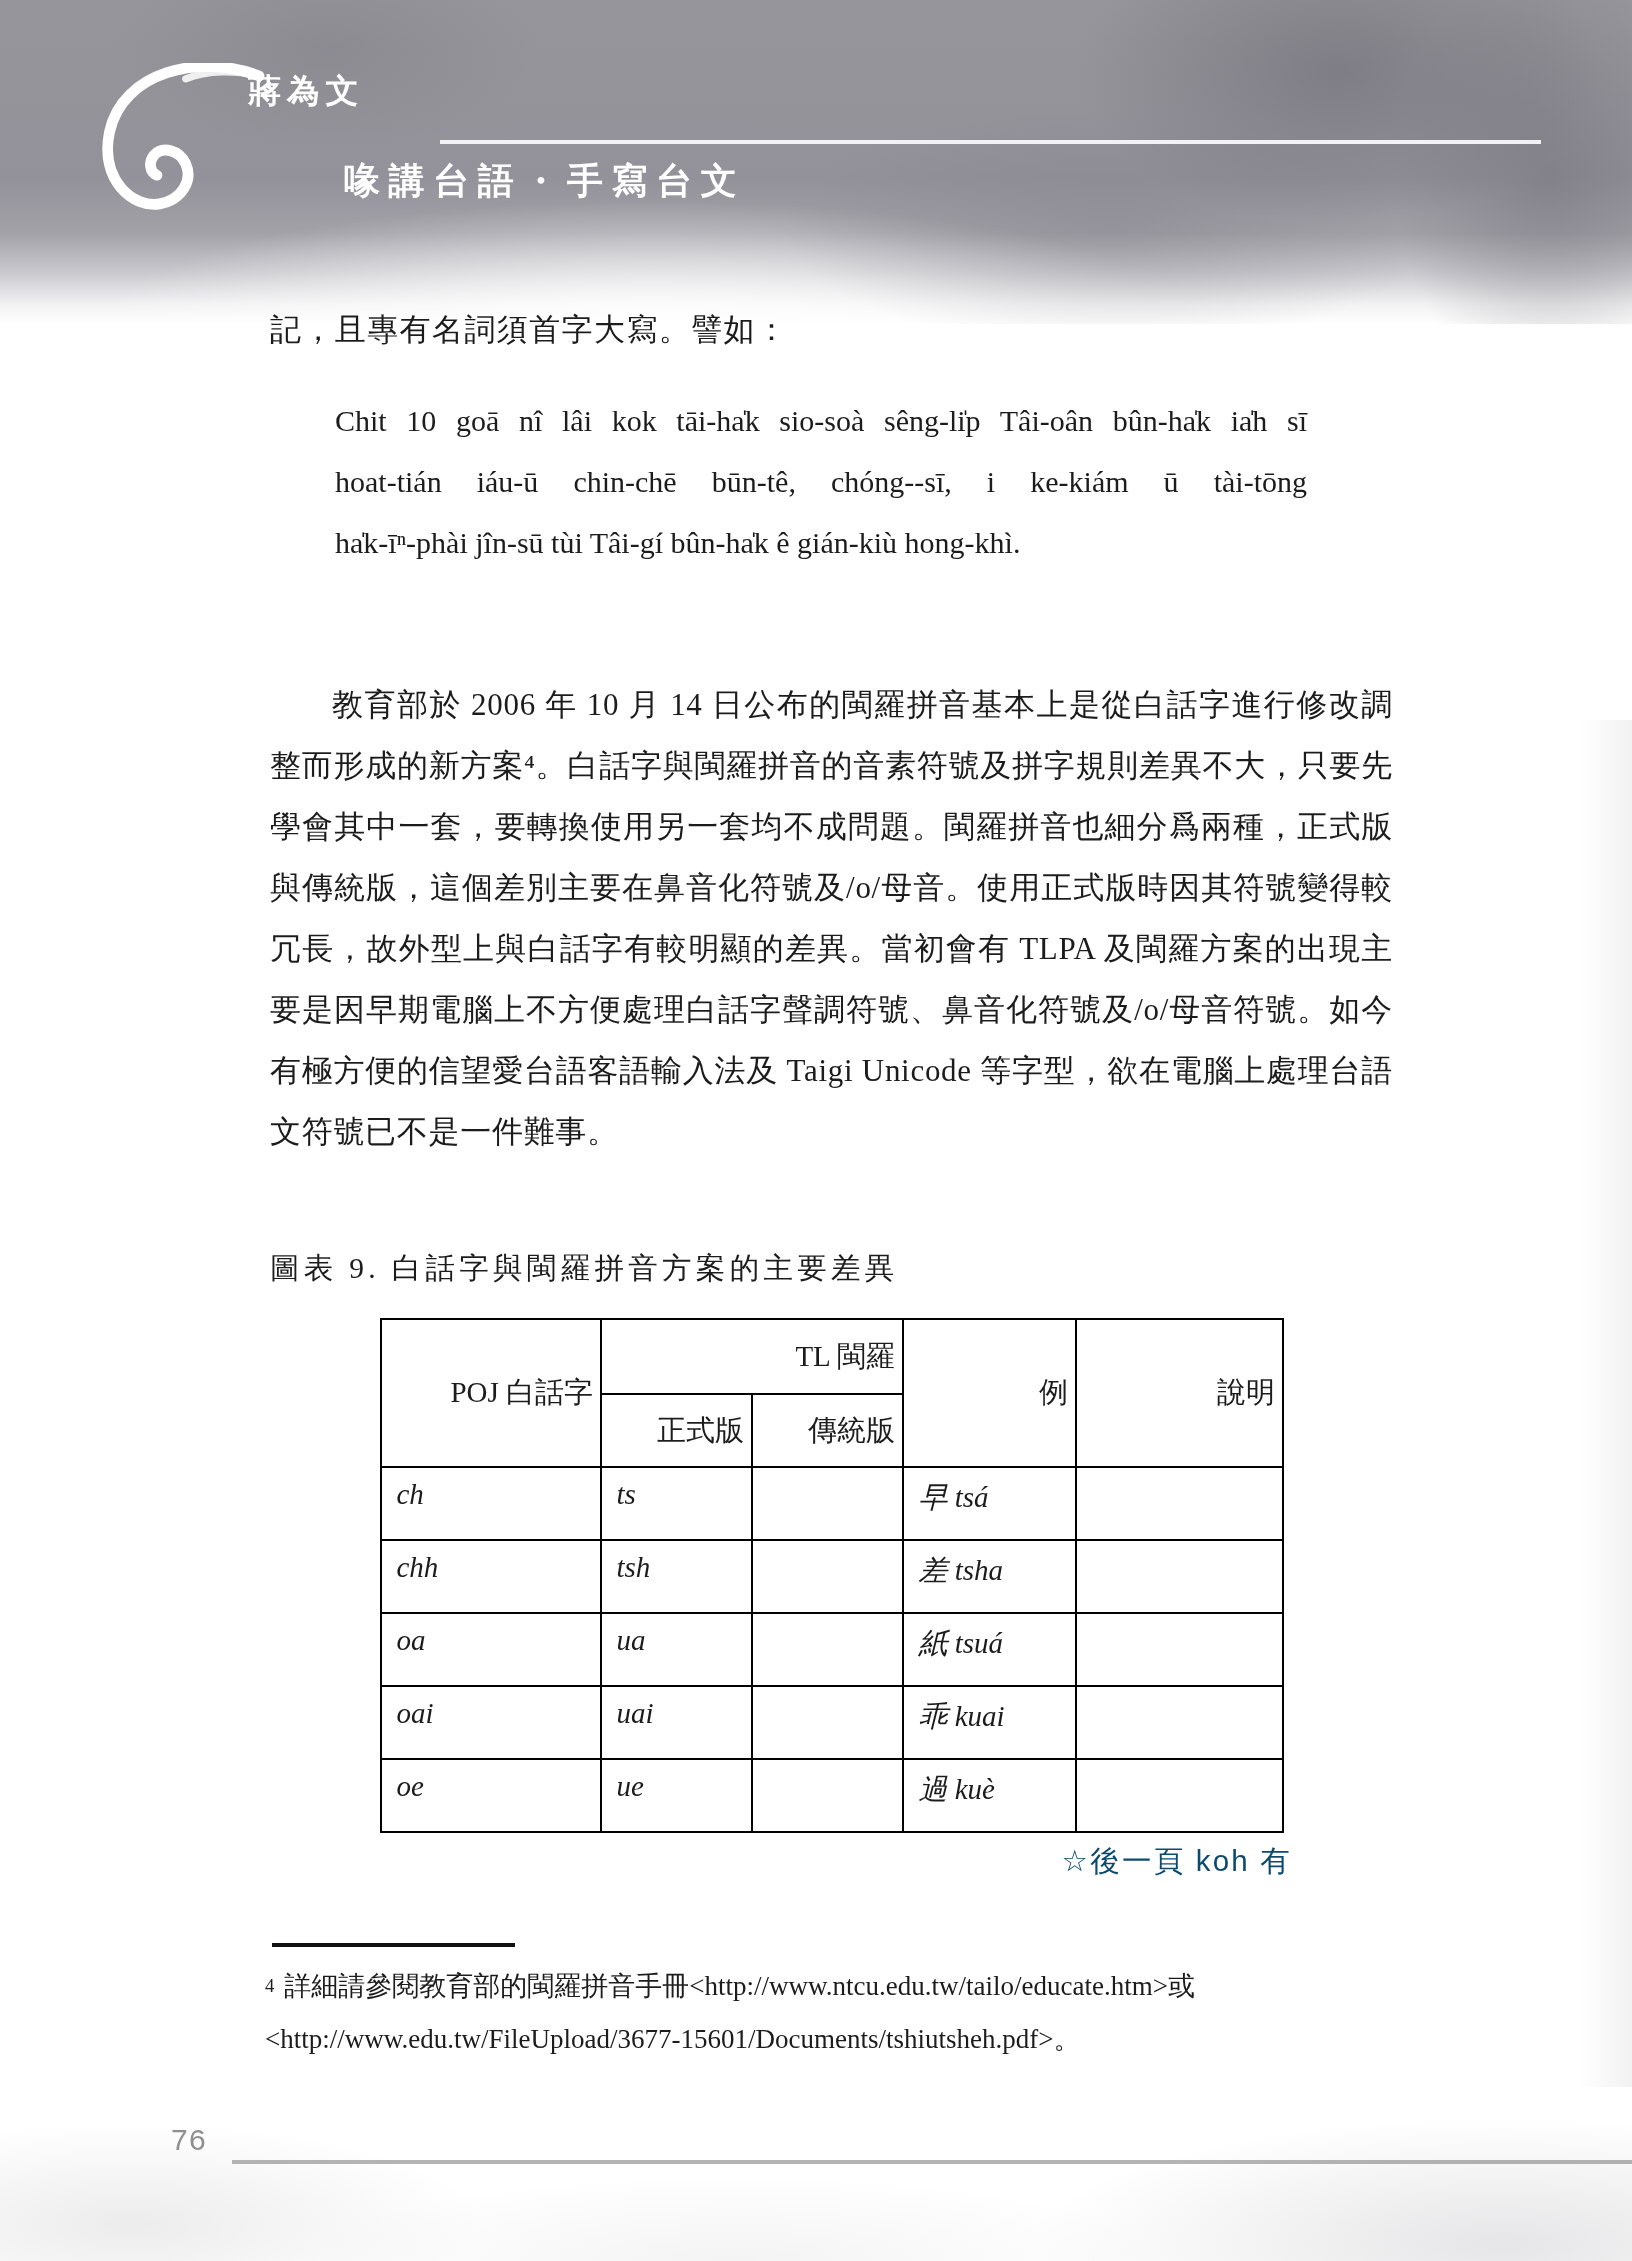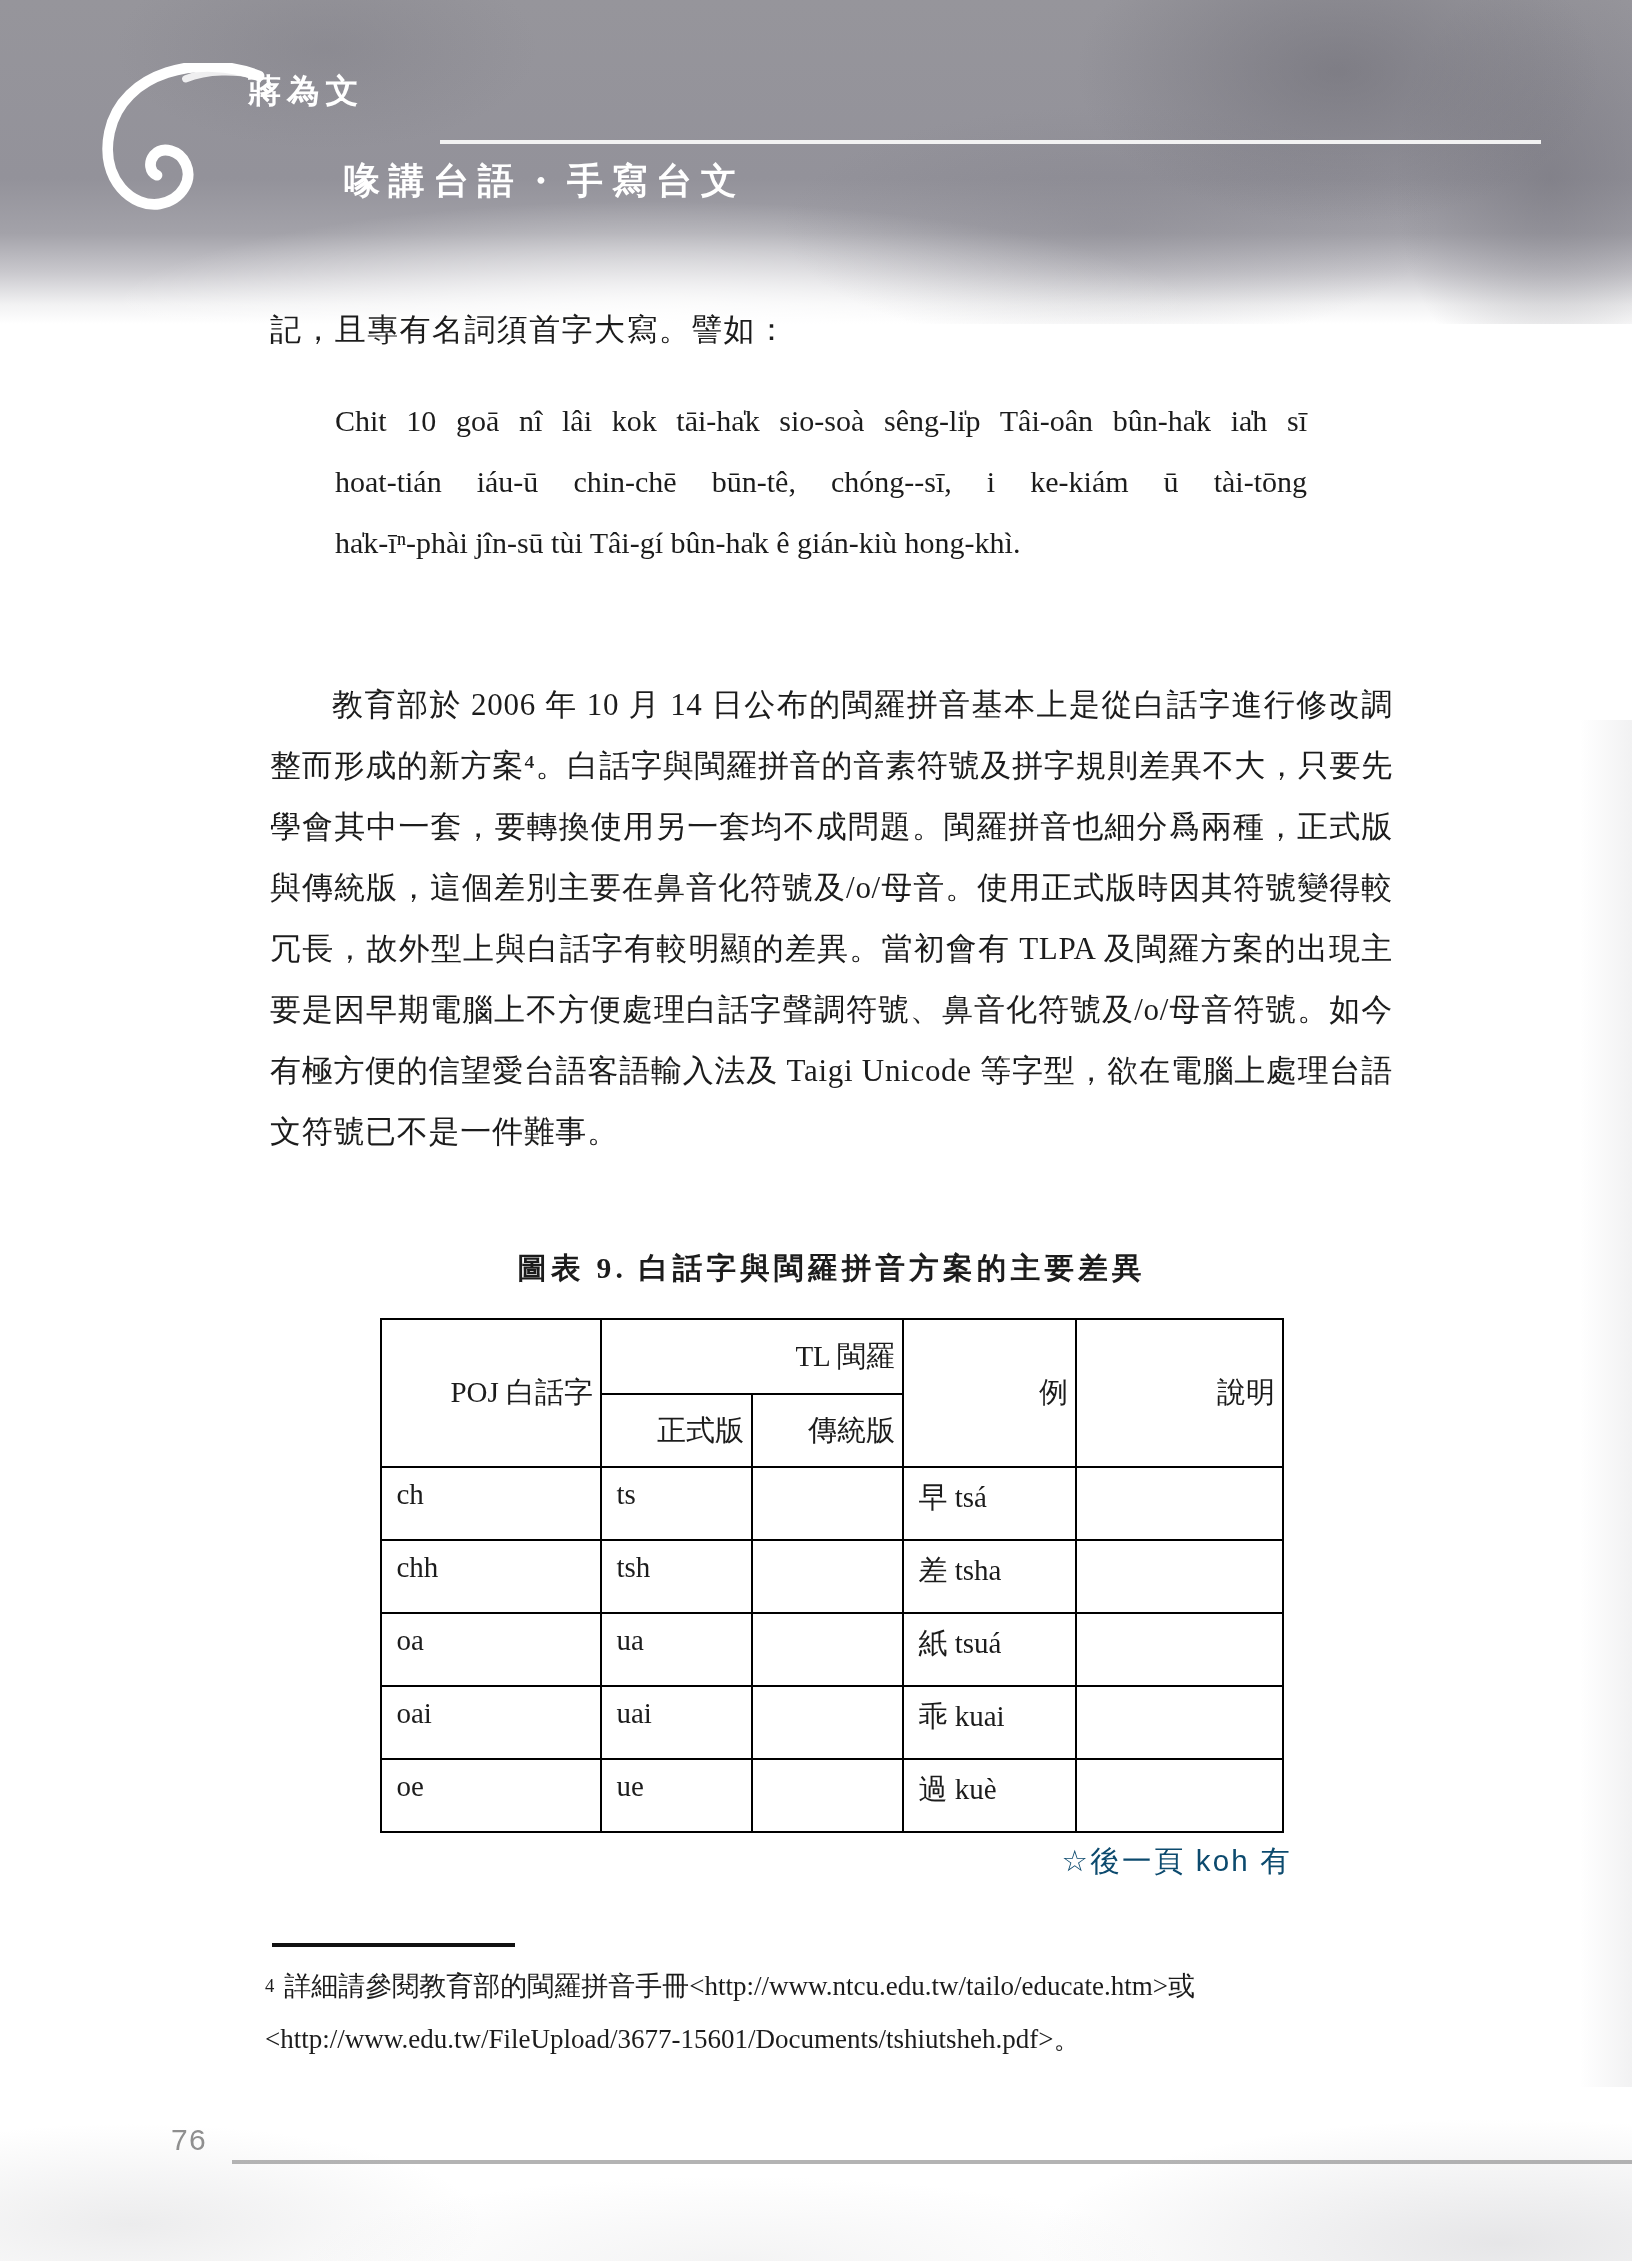--- a/index.html
+++ b/index.html
@@ -37,31 +37,31 @@
   .intro-line{position:absolute;left:270px;top:309px;width:1151px;font-size:31px;letter-spacing:1.4px;}
   .quote{position:absolute;left:335px;top:390px;width:972px;font-size:30px;}
   .quote-line{height:61px;line-height:61px;text-align:justify;text-align-last:justify;white-space:nowrap;}
   .quote-line:last-child{text-align-last:left;}
   .main-paragraph{
     position:absolute;left:270px;top:674px;width:1123px;
     font-size:31px;line-height:61px;text-align:justify;text-indent:2em;letter-spacing:0.7px;
   }
   
   .table-caption{
-    position:absolute;left:270px;top:1249px;width:1123px;text-align:center;
-    font-size:29.5px;font-weight:bold;letter-spacing:4.3px;
+    position:absolute;left:270px;top:1249px;width:1123px;text-align:left;
+    font-size:29.5px;font-weight:normal;letter-spacing:4.3px;
   }
   table.cmp{
     position:absolute;left:380px;top:1318px;width:901px;
     border-collapse:collapse;table-layout:fixed;
     font-size:29px;
   }
   table.cmp, table.cmp td, table.cmp th{border:2.9px solid #000;}
   table.cmp th{font-weight:normal;text-align:right;vertical-align:middle;padding:7px;}
-  table.cmp td{vertical-align:top;text-align:left;padding:10px 5.8px 5.8px 14.4px;}
+  table.cmp td{vertical-align:top;text-align:left;padding:10px 5.8px 5.8px 14.4px;font-style:italic;}
   tr.hdr1{height:75px;} tr.hdr2{height:73px;}
   tr.body-row{height:73px;}
   .note-continue{
     position:absolute;left:828px;top:1842px;width:464px;text-align:right;
     font-family:"Liberation Sans","DejaVu Sans",sans-serif;
     font-size:29.5px;color:#0c4a6e;letter-spacing:2.2px;
   }
   
   .footnote-rule{position:absolute;left:272px;top:1943px;width:243px;height:4.3px;background:#111;}
   .footnote{position:absolute;left:265px;top:1960px;width:1166px;font-size:27px;line-height:53px;}

